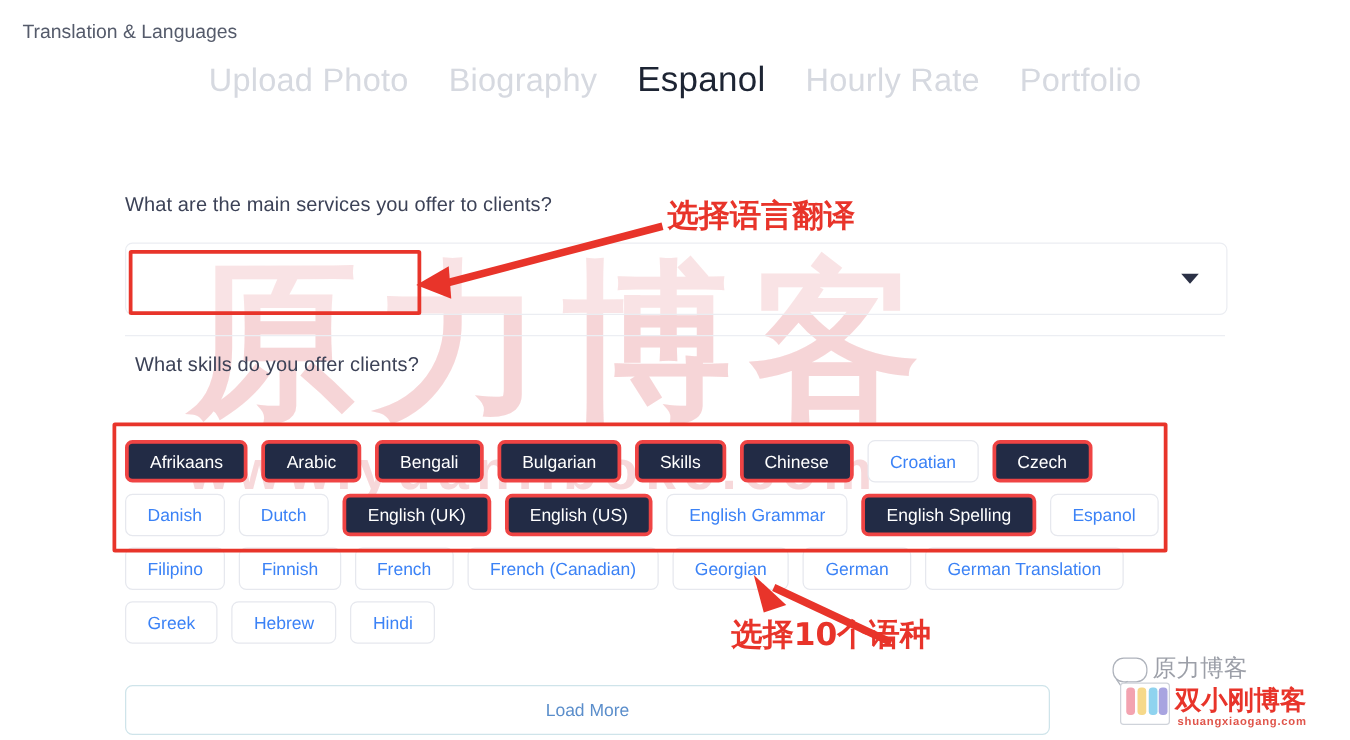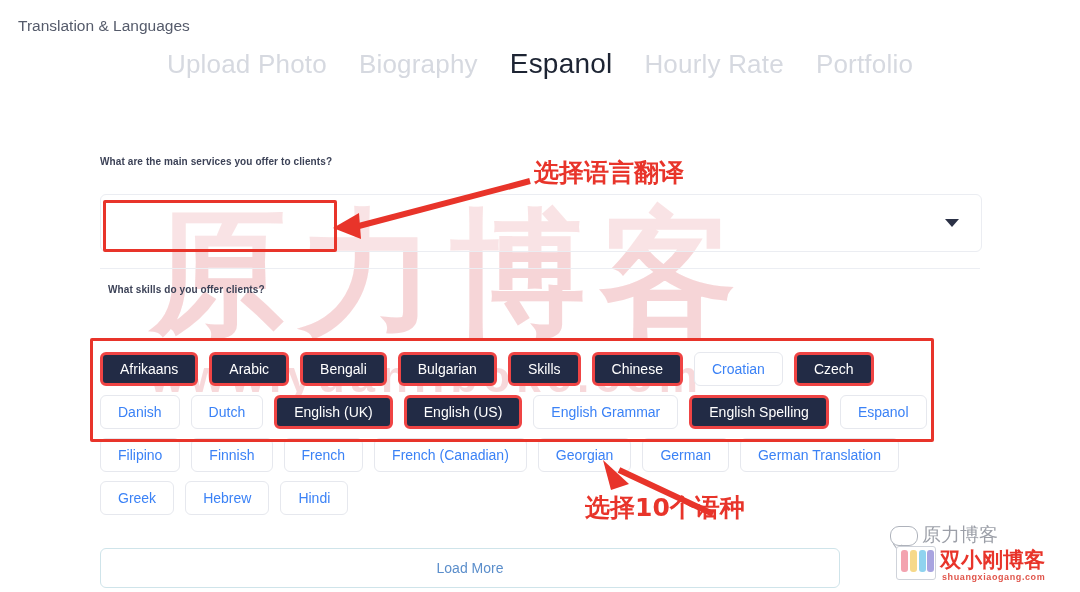--- a/index.html
+++ b/index.html
@@ -29,21 +29,21 @@
     display:flex;justify-content:center;align-items:center;gap:0;z-index:4;
   }
   .tab{
     font-size:26px;color:#d6d9e0;padding:0 16px;white-space:nowrap;
     letter-spacing:.2px;
   }
   .tab.active{color:#1d2433;font-size:28px;font-weight:400;}
 
   
   .q-label{
-    position:absolute;font-size:10px;font-weight:700;color:#3c4257;z-index:4;
+    position:absolute;font-size:16px;font-weight:400;color:#3c4257;z-index:4;
     letter-spacing:.1px;
   }
   #q1{left:100px;top:156px;}
   #q2{left:96px;top:284px;margin-left:12px;}
 
   .select-wrap{
     position:absolute;left:100px;top:194px;width:880px;height:56px;
     background:rgba(255,255,255,0.35);
     border:1px solid #ebedf2;border-radius:6px;z-index:3;
   }

